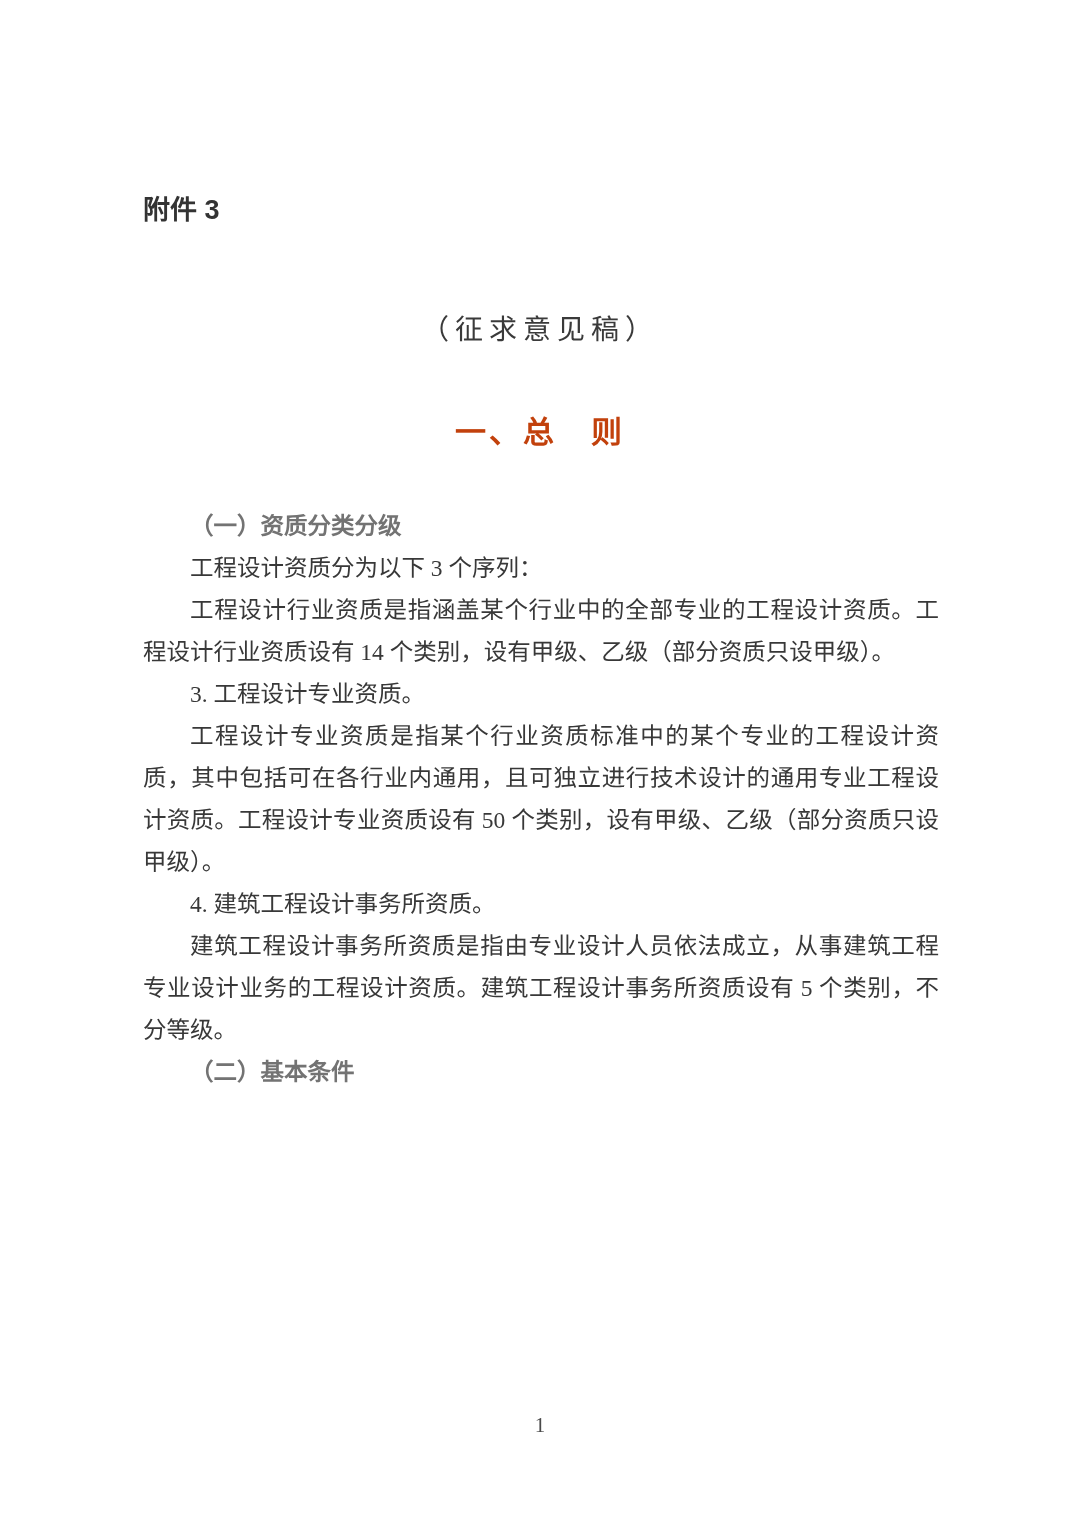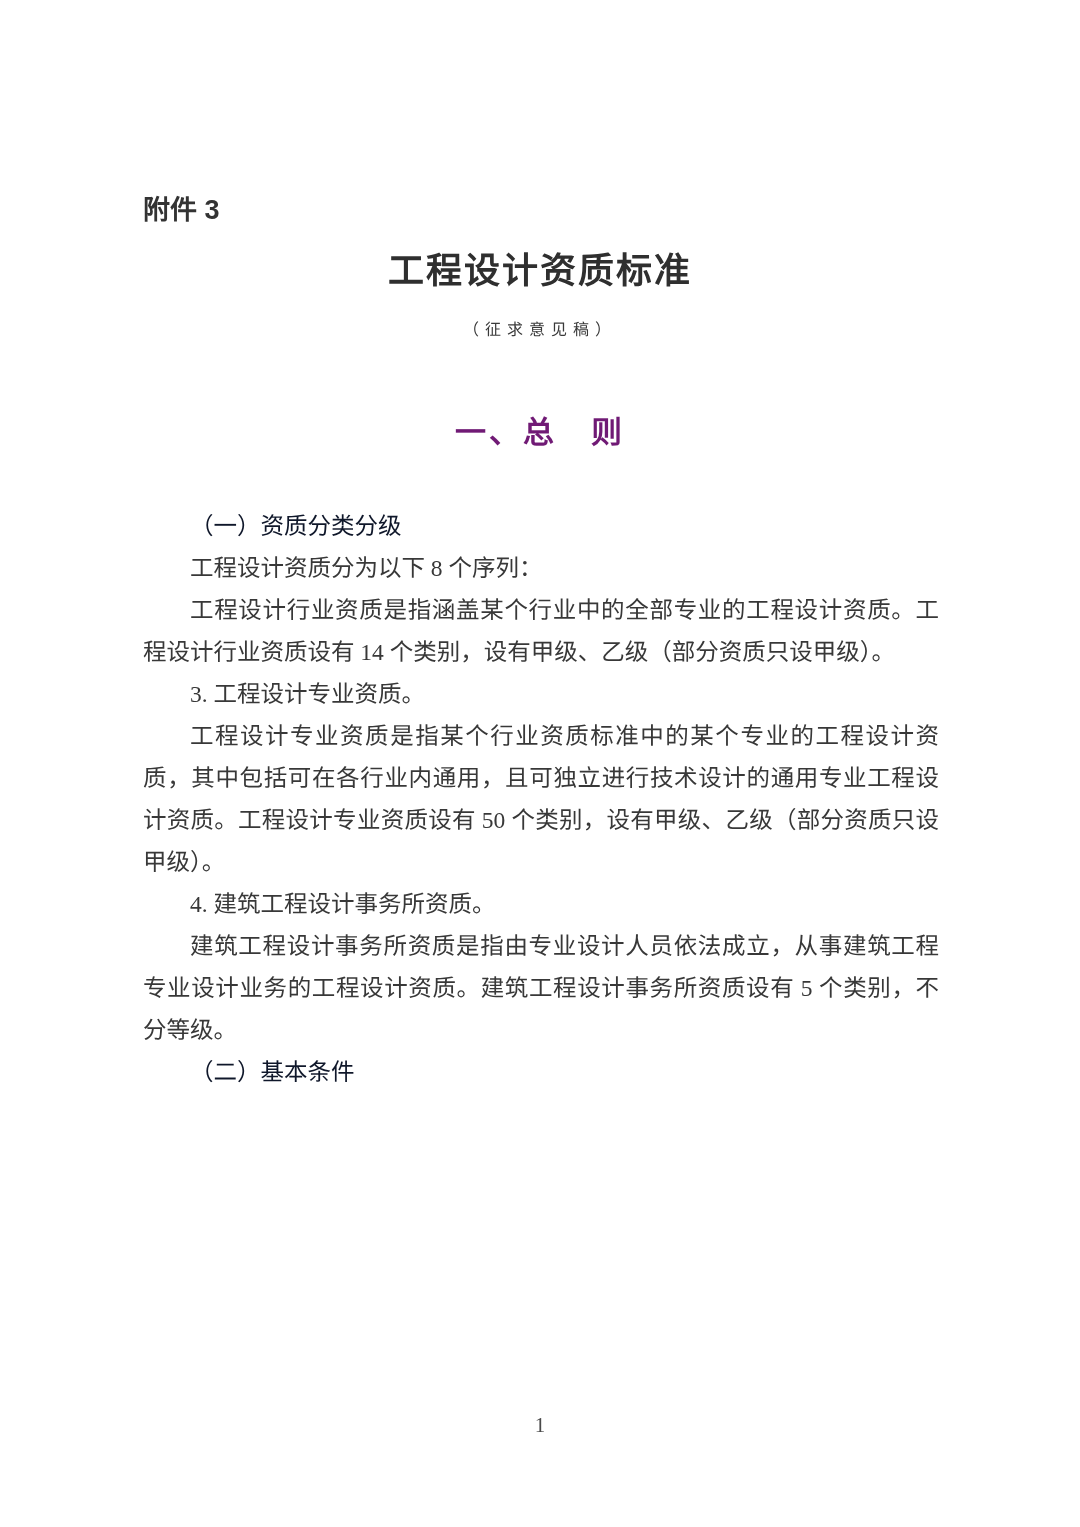--- a/index.html
+++ b/index.html
@@ -37,84 +37,83 @@
     letter-spacing:2px;
     color:#2f2f2f;
   }
   .doc-subtitle {
     position:absolute;
     top:312px;
     left:0;
     width:100%;
     text-align:center;
     font-family:"Liberation Serif","DejaVu Serif",serif;
-    font-size:16px;
+    font-size:28px;
     line-height:36px;
     letter-spacing:6px;
     color:#3a3a3a;
   }
   .section-heading {
     position:absolute;
     top:413px;
     left:0;
     width:100%;
     text-align:center;
     font-family:"Liberation Sans","DejaVu Sans",sans-serif;
     font-weight:bold;
     font-size:31px;
     line-height:40px;
     letter-spacing:3px;
-    color:#701a75;
+    color:#c2410c;
   }
   .body-text {
     position:absolute;
     top:505px;
     left:143px;
     width:796px;
     font-size:23.5px;
     line-height:42px;
     text-align:justify;
     color:#383838;
   }
   .body-text p {
     text-indent:2em;
     margin:0;
   }
   .body-text p.subheading {
     font-family:"Liberation Sans","DejaVu Sans",sans-serif;
-    font-weight:normal;
-    color:#0f172a;
+    font-weight:bold;
+    color:#737373;
   }
   .page-number {
     position:absolute;
     top:1410px;
     left:0;
     width:100%;
     text-align:center;
     font-size:21px;
     line-height:30px;
     color:#4a4a4a;
   }
 </style>
 </head>
 <body>
 
 <div class="page">
 
   <div class="attachment-label">附件 3</div>
 
-  <div class="doc-title">工程设计资质标准</div>
 
   <div class="doc-subtitle">（征求意见稿）</div>
 
   <div class="section-heading">一、总　则</div>
 
   <div class="body-text">
     <p class="subheading">（一）资质分类分级</p>
-    <p>工程设计资质分为以下 8 个序列：</p>
+    <p>工程设计资质分为以下 3 个序列：</p>
     <p>工程设计行业资质是指涵盖某个行业中的全部专业的工程设计资质。工程设计行业资质设有 14 个类别，设有甲级、乙级（部分资质只设甲级）。</p>
     <p>3. 工程设计专业资质。</p>
     <p>工程设计专业资质是指某个行业资质标准中的某个专业的工程设计资质，其中包括可在各行业内通用，且可独立进行技术设计的通用专业工程设计资质。工程设计专业资质设有 50 个类别，设有甲级、乙级（部分资质只设甲级）。</p>
     <p>4. 建筑工程设计事务所资质。</p>
     <p>建筑工程设计事务所资质是指由专业设计人员依法成立，从事建筑工程专业设计业务的工程设计资质。建筑工程设计事务所资质设有 5 个类别，不分等级。</p>
     <p class="subheading">（二）基本条件</p>
   </div>
 
   <div class="page-number">1</div>
 

